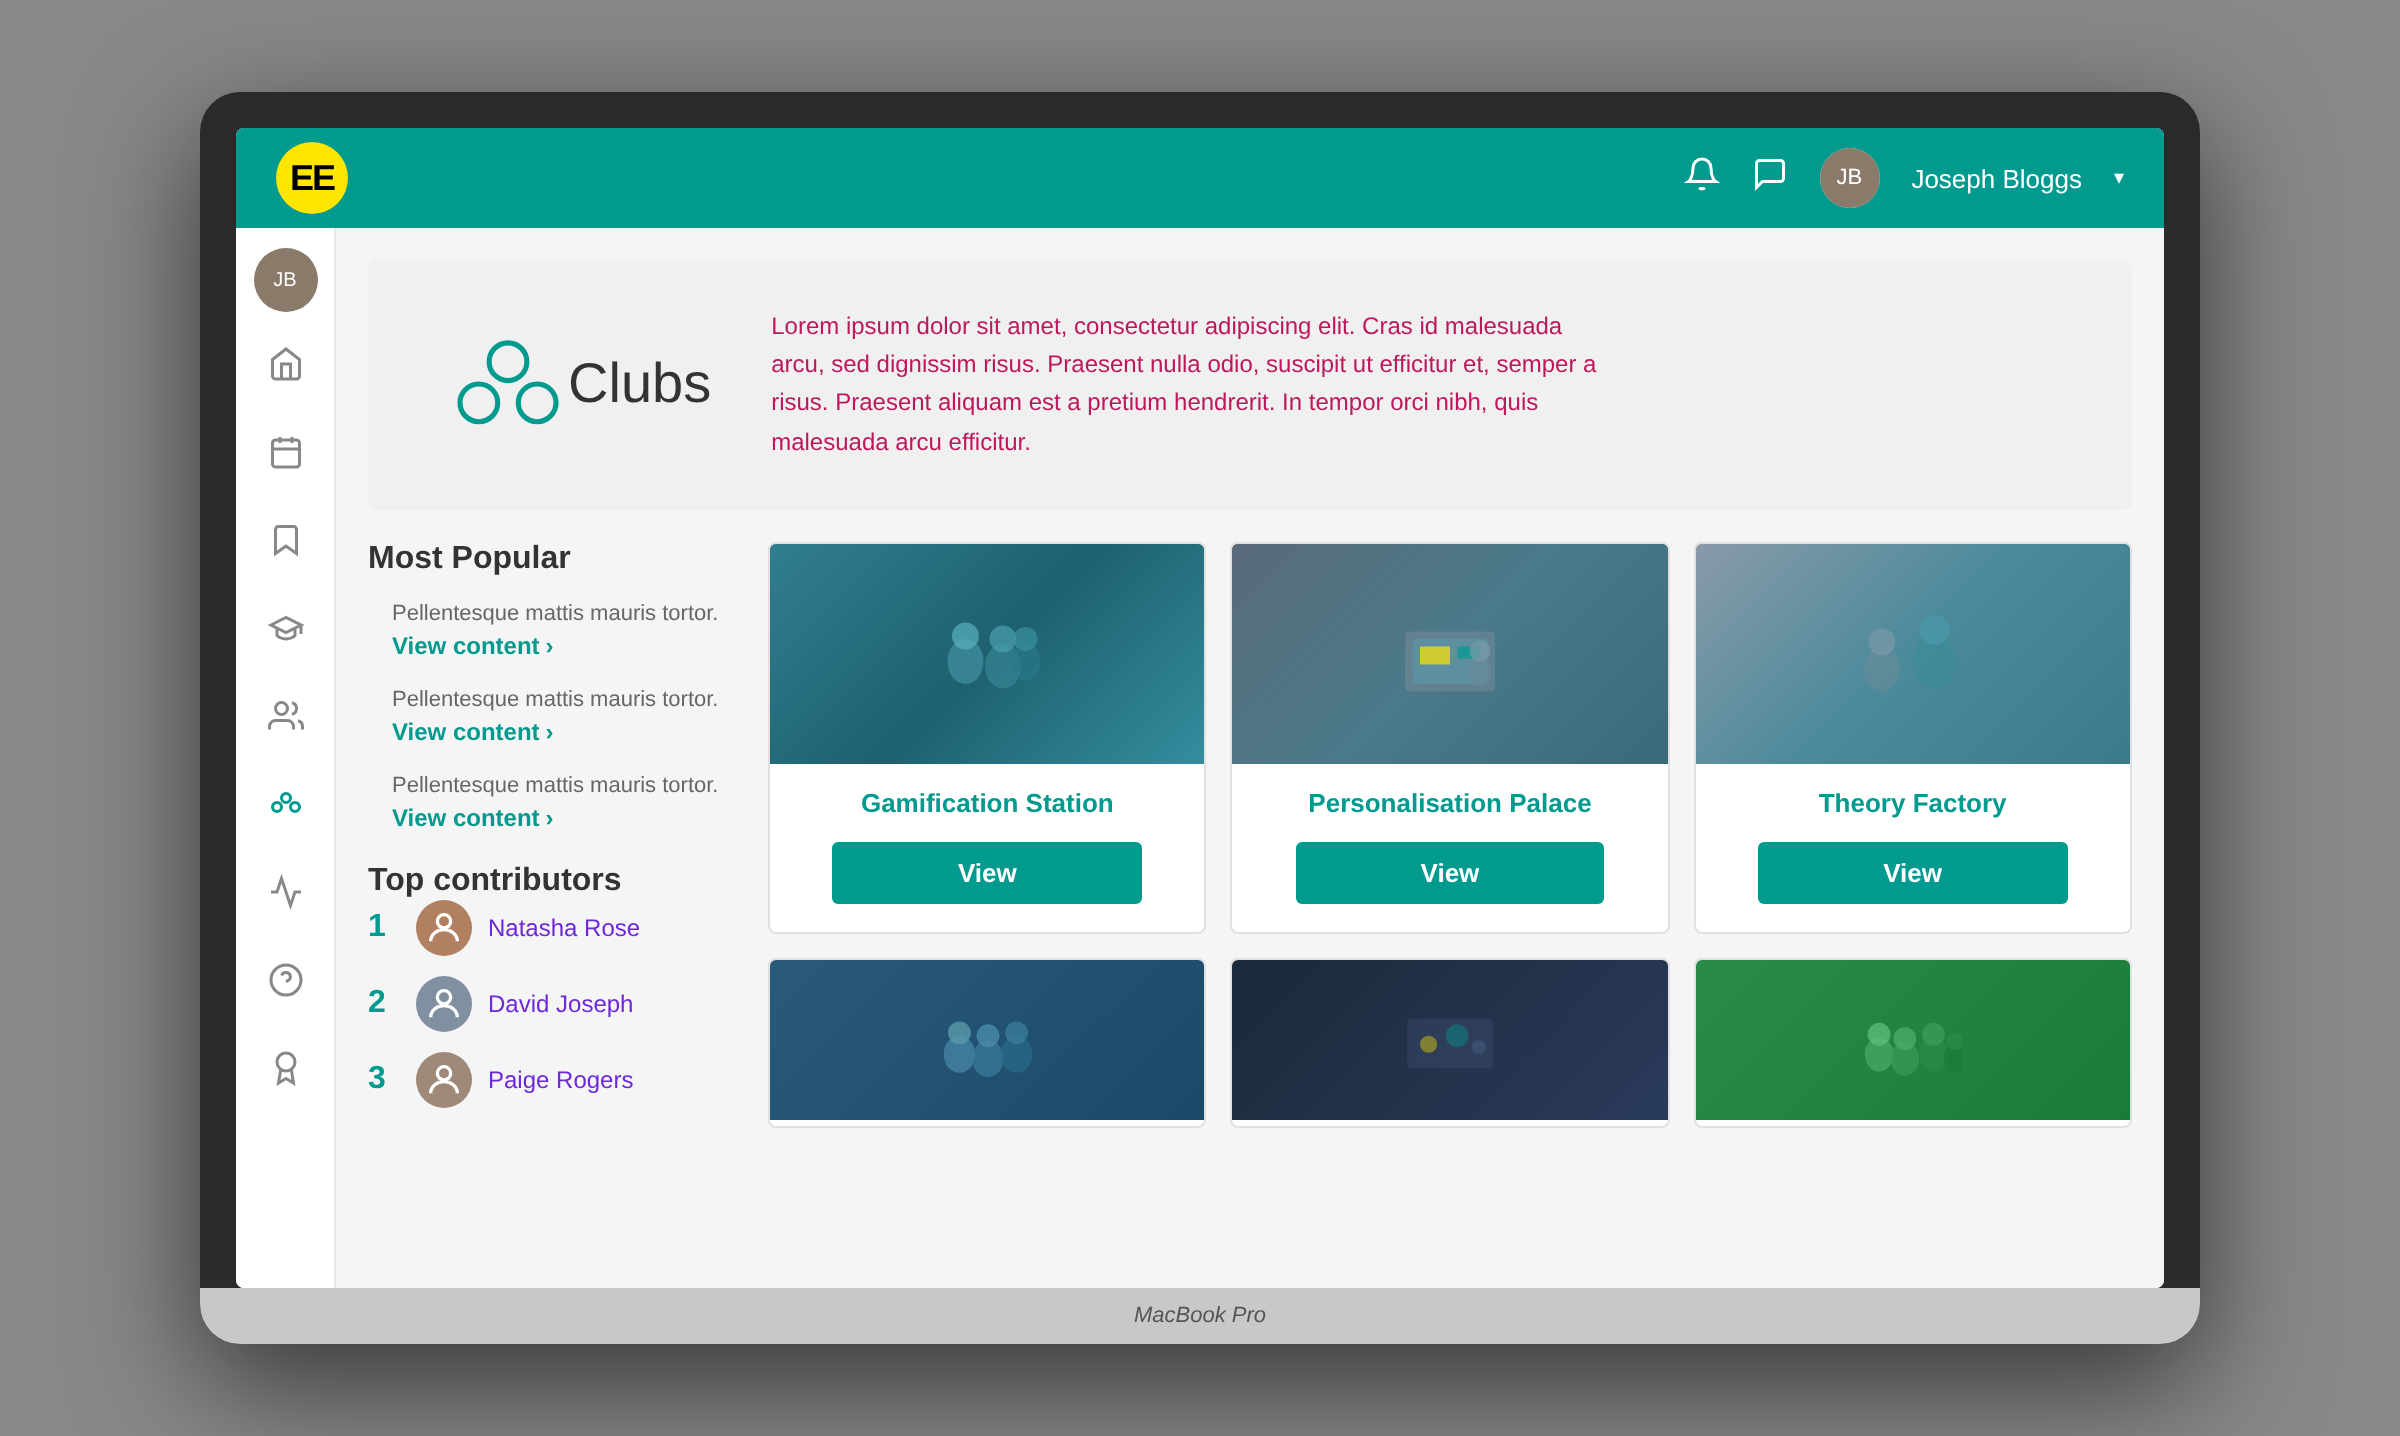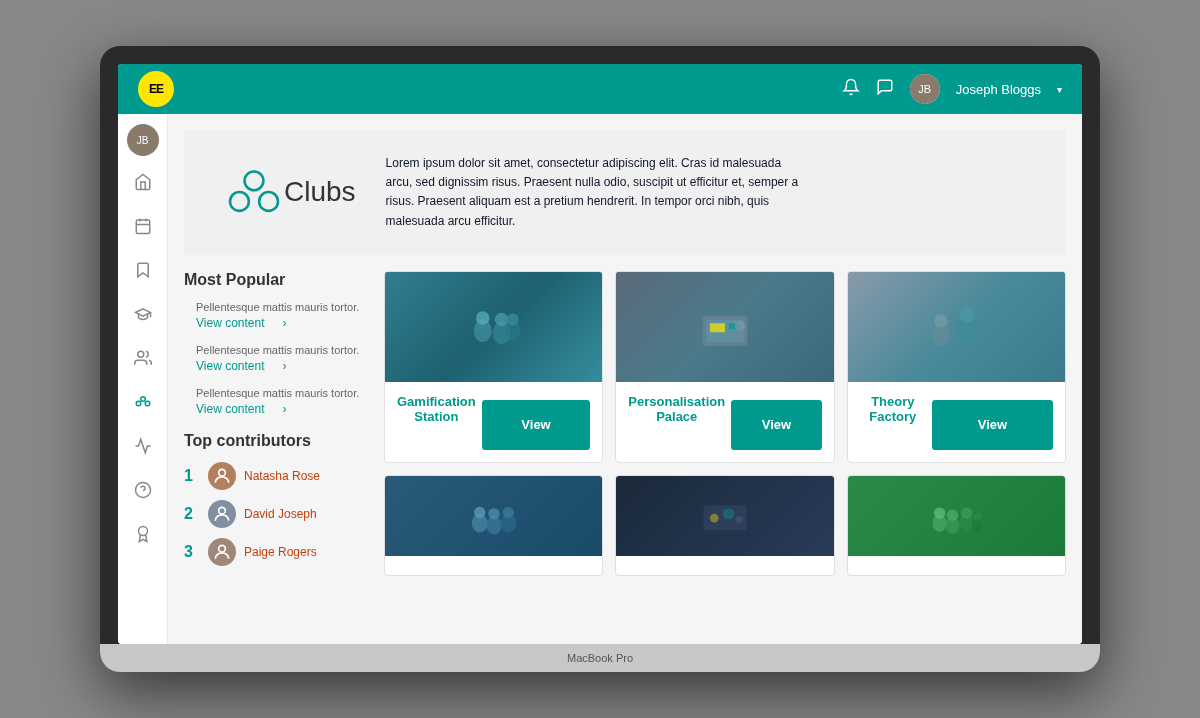--- a/index.html
+++ b/index.html
@@ -33,20 +33,21 @@
     }
 
     .laptop-base {
       background: #c8c8c8;
       height: 28px;
       border-radius: 0 0 20px 20px;
       display: flex;
       align-items: center;
       justify-content: center;
       margin: 0 -18px;
+      font-style: italic;
     }
 
     .laptop-base-label {
       font-size: 11px;
       color: #555;
       font-weight: 500;
     }
 
     
     .top-nav {
@@ -61,21 +62,21 @@
 
     .logo-circle {
       width: 36px;
       height: 36px;
       background: #ffe600;
       border-radius: 50%;
       display: flex;
       align-items: center;
       justify-content: center;
       font-weight: 900;
-      font-size: 12px;
+      font-size: 18px;
       color: #000;
       letter-spacing: -1px;
     }
 
     .nav-right {
       display: flex;
       align-items: center;
       gap: 16px;
     }
 
@@ -188,21 +189,21 @@
     }
 
     .clubs-title {
       font-size: 28px;
       font-weight: 300;
       color: #333;
     }
 
     .clubs-desc {
       font-size: 12px;
-      color: #0f172a;
+      color: #be185d;
       line-height: 1.6;
       max-width: 420px;
     }
 
     
     .main-section {
       display: flex;
       gap: 0;
       padding: 16px;
     }
@@ -228,33 +229,33 @@
 
     .content-item-text {
       font-size: 11px;
       color: #666;
       margin-bottom: 3px;
     }
 
     .view-content-link {
       font-size: 12px;
       color: #009a8e;
-      font-weight: 400;
+      font-weight: 700;
       cursor: pointer;
       display: flex;
       align-items: center;
-      gap: 18px;
+      gap: 3px;
       text-decoration: none;
     }
 
     .contributors-title {
       font-size: 16px;
       font-weight: 600;
       color: #333;
-      margin-bottom: 12px;
+      margin-bottom: 0;
       margin-top: 16px;
     }
 
     .contributor-item {
       display: flex;
       align-items: center;
       gap: 8px;
       margin-bottom: 10px;
     }
 
@@ -273,21 +274,21 @@
       display: flex;
       align-items: center;
       justify-content: center;
       font-size: 10px;
       color: #fff;
       overflow: hidden;
     }
 
     .contributor-name {
       font-size: 12px;
-      color: #c2410c;
+      color: #6d28d9;
     }
 
     
     .cards-grid {
       flex: 1;
       display: grid;
       grid-template-columns: repeat(3, 1fr);
       gap: 12px;
     }
 
@@ -303,20 +304,21 @@
     .card-image {
       height: 110px;
       background: #ddd;
       overflow: hidden;
     }
 
     .card-body {
       padding: 12px;
       flex: 1;
       display: flex;
+      flex-direction: column;
       gap: 6px;
     }
 
     .card-title {
       font-size: 13px;
       font-weight: 700;
       color: #009a8e;
       text-align: center;
     }
 

